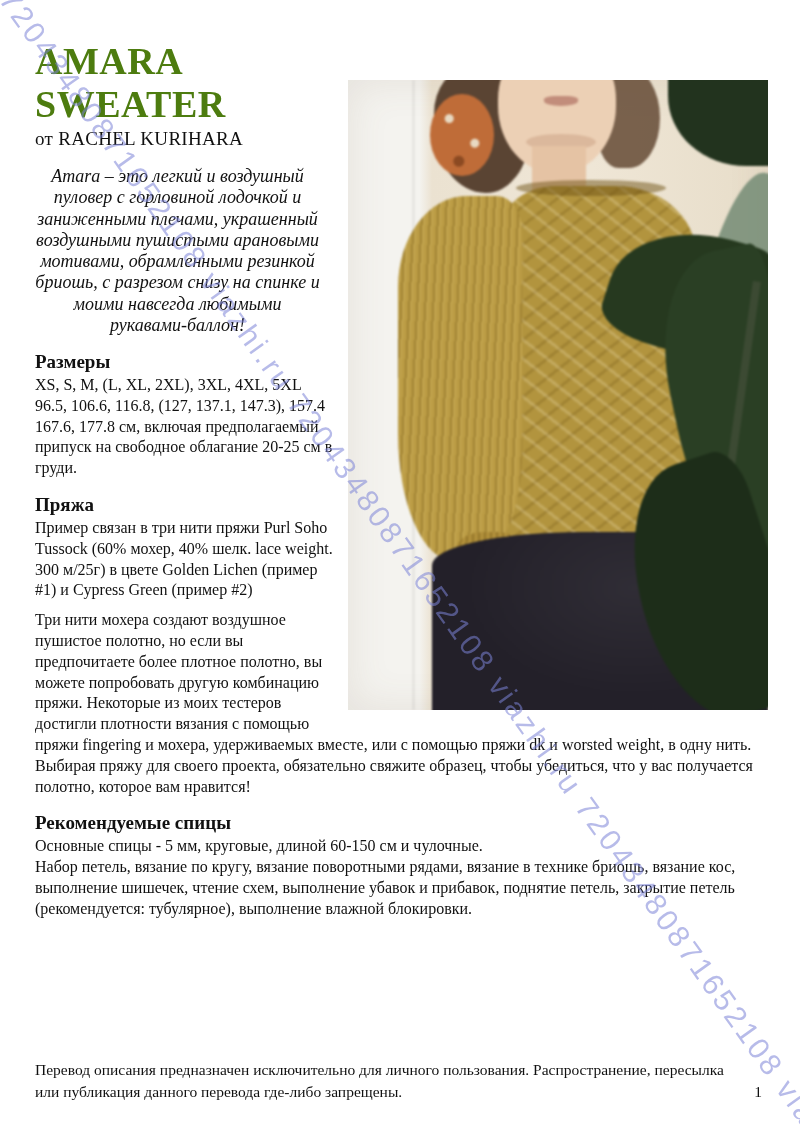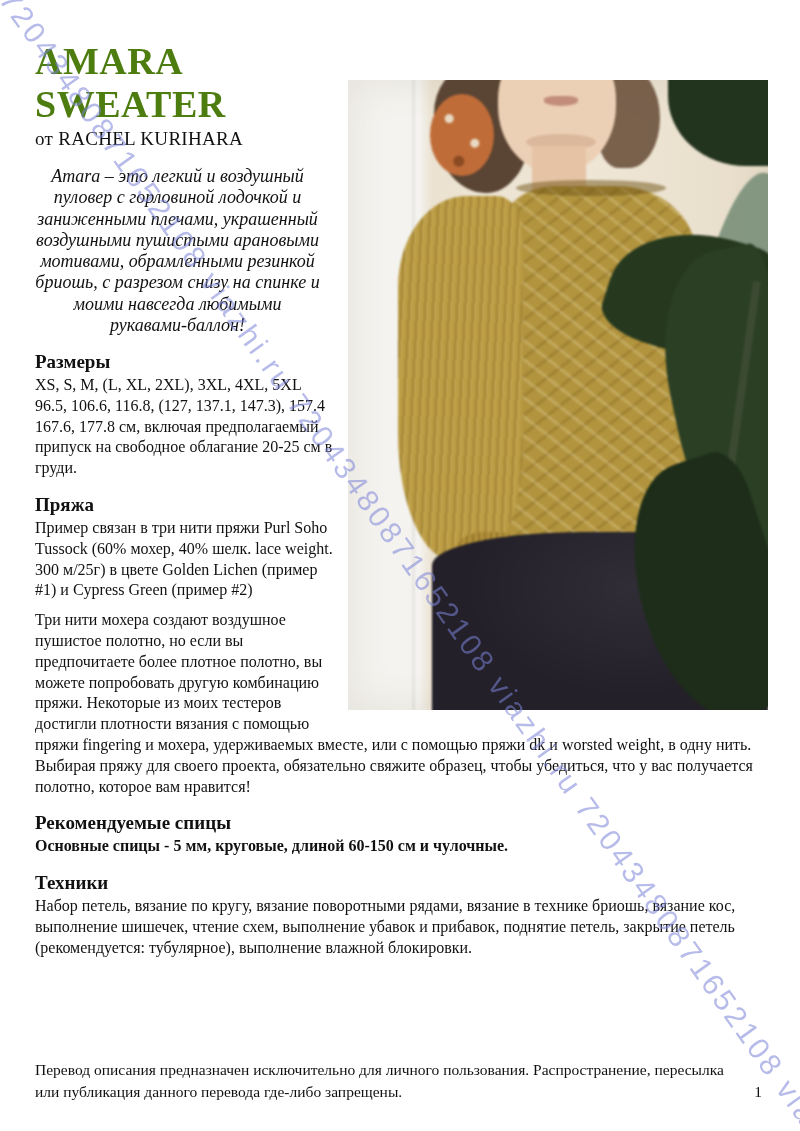--- a/index.html
+++ b/index.html
@@ -40,21 +40,21 @@
     line-height:1.18;
     text-align:center;
   }
   h2{
     margin:15px 0 2px 0;
     font-size:19px;
     font-weight:bold;
   }
   p{margin:0 0 9px 0;font-size:16px;line-height:1.3;}
   .pre{white-space:pre-line;}
-  .line{font-size:16px;line-height:1.3;font-weight:bold;}
+  .line{font-size:16px;line-height:1.3;}
   
   .photo{
     float:right;
     width:420px;height:630px;
     margin:40px 0 14px 12px;
     position:relative;
     overflow:hidden;
     background:linear-gradient(90deg,#f4f3ef 0%,#f4f3ef 17%,#ebe2d1 20%,#efe6d6 58%,#e7ddc9 100%);
     box-shadow:inset 0 0 40px rgba(120,100,70,.12);
   }
@@ -156,21 +156,20 @@
 96.5, 106.6, 116.8, (127, 137.1, 147.3), 157.4 167.6, 177.8 см, включая предполагаемый припуск на свободное облагание 20-25 см в груди.</p>
 
     <h2>Пряжа</h2>
     <p>Пример связан в три нити пряжи Purl Soho Tussock (60% мохер, 40% шелк. lace weight. 300 м/25г) в цвете Golden Lichen (пример #1) и Cypress Green (пример #2)</p>
     <p>Три нити мохера создают воздушное пушистое полотно, но если вы предпочитаете более плотное полотно, вы можете попробовать другую комбинацию пряжи. Некоторые из моих тестеров достигли плотности вязания с помощью пряжи fingering и мохера, удерживаемых вместе, или с помощью пряжи dk и worsted weight, в одну нить. Выбирая пряжу для своего проекта, обязательно свяжите образец, чтобы убедиться, что у вас получается полотно, которое вам нравится!</p>
 
     <h2>Рекомендуемые спицы</h2>
     <div class="line">Основные спицы - 5 мм, круговые, длиной 60-150 см и чулочные.</div>
 
 
-    <h2>Техники</h2>
     <p>Набор петель, вязание по кругу, вязание поворотными рядами, вязание в технике бриошь, вязание кос, выполнение шишечек, чтение схем, выполнение убавок и прибавок, поднятие петель, закрытие петель (рекомендуется: тубулярное), выполнение влажной блокировки.</p>
 
   </div>
 
   <div class="footer">Перевод описания предназначен исключительно для личного пользования. Распространение, пересылка или публикация данного перевода где-либо запрещены.</div>
   <div class="page-number">1</div>
 
 </div>
 
 </body></html>

